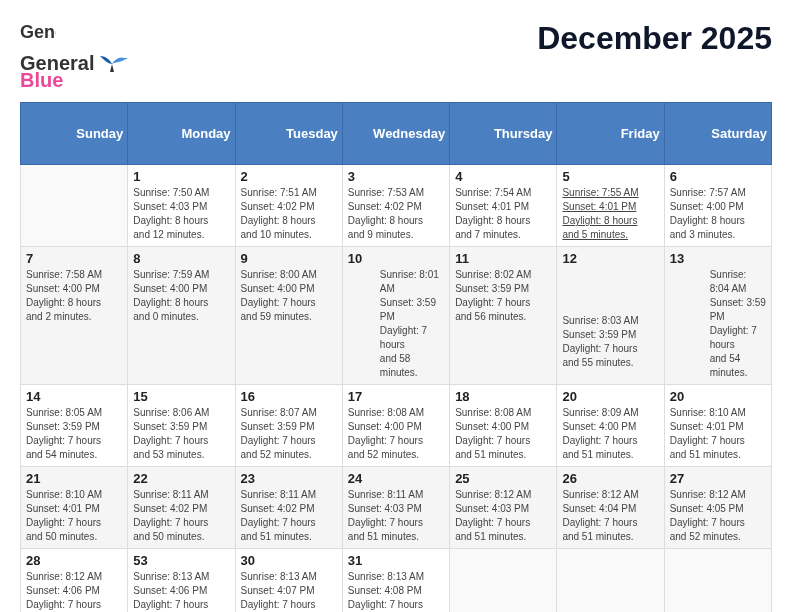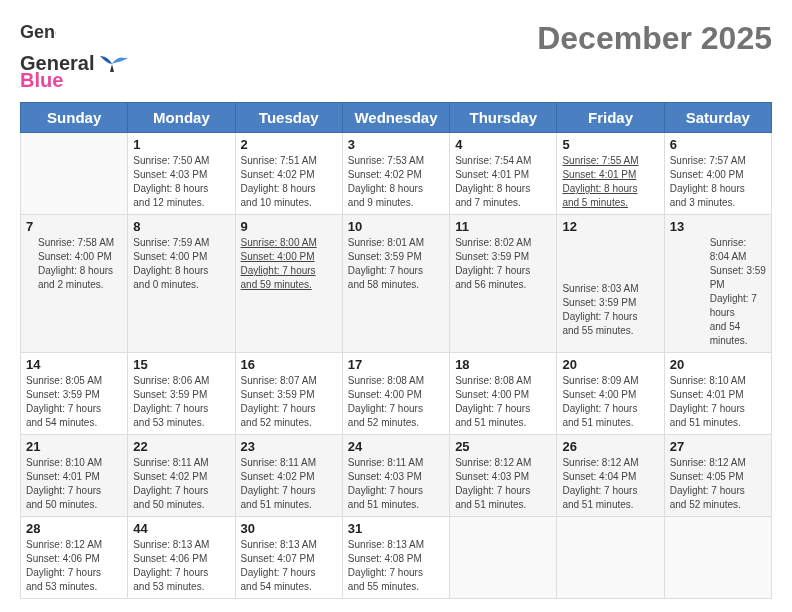--- a/index.html
+++ b/index.html
@@ -25,38 +25,38 @@
       display: flex;
       align-items: center;
       gap: 4px;
     }
     .title-block {
       text-align: right;
     }
     .month-title {
       font-size: 32px;
       font-weight: bold;
-      color: #737373;
+      color: #0f172a;
     }
     .location {
       font-size: 15px;
       color: #444;
     }
     .calendar {
       width: 100%;
       border-collapse: collapse;
       border: 1px solid #ccc;
     }
     .calendar th {
       background: #4a7fc1;
       color: #fff;
-      font-size: 15px;
+      font-size: 13px;
       font-weight: bold;
-      padding: 6px 4px;
-      text-align: center;
+      padding: 23px 4px;
+      text-align: right;
       border: 1px solid #3a6aaa;
     }
     .calendar td {
       vertical-align: top;
       border: 1px solid #ddd;
       padding: 4px 5px;
       width: 107px;
       min-height: 80px;
       font-size: 10.5px;
       color: #333;
@@ -162,42 +162,42 @@
           <span class="day-num">6</span>
           <div class="day-info" style="white-space: pre-line;">Sunrise: 7:57 AM
 Sunset: 4:00 PM
 Daylight: 8 hours
 and 3 minutes.</div>
         </td>
       </tr>
       <tr class="row-shade">
         <td>
           <span class="day-num">7</span>
-          <div class="day-info" style="white-space: pre-line; margin-left: 12px;">Sunrise: 7:58 AM
+          <div class="day-info" style="white-space: pre-line;">Sunrise: 7:58 AM
 Sunset: 4:00 PM
 Daylight: 8 hours
 and 2 minutes.</div>
         </td>
         <td>
           <span class="day-num">8</span>
           <div class="day-info" style="white-space: pre-line;">Sunrise: 7:59 AM
 Sunset: 4:00 PM
 Daylight: 8 hours
 and 0 minutes.</div>
         </td>
         <td>
           <span class="day-num">9</span>
-          <div class="day-info" style="white-space: pre-line; text-decoration: underline;">Sunrise: 8:00 AM
+          <div class="day-info" style="white-space: pre-line;">Sunrise: 8:00 AM
 Sunset: 4:00 PM
 Daylight: 7 hours
 and 59 minutes.</div>
         </td>
         <td>
           <span class="day-num">10</span>
-          <div class="day-info" style="white-space: pre-line;">Sunrise: 8:01 AM
+          <div class="day-info" style="white-space: pre-line; margin-left: 32px;">Sunrise: 8:01 AM
 Sunset: 3:59 PM
 Daylight: 7 hours
 and 58 minutes.</div>
         </td>
         <td>
           <span class="day-num">11</span>
           <div class="day-info" style="white-space: pre-line;">Sunrise: 8:02 AM
 Sunset: 3:59 PM
 Daylight: 7 hours
 and 56 minutes.</div>
@@ -321,21 +321,21 @@
       </tr>
       <tr>
         <td>
           <span class="day-num">28</span>
           <div class="day-info" style="white-space: pre-line;">Sunrise: 8:12 AM
 Sunset: 4:06 PM
 Daylight: 7 hours
 and 53 minutes.</div>
         </td>
         <td>
-          <span class="day-num">44</span>
+          <span class="day-num">53</span>
           <div class="day-info" style="white-space: pre-line;">Sunrise: 8:13 AM
 Sunset: 4:06 PM
 Daylight: 7 hours
 and 53 minutes.</div>
         </td>
         <td>
           <span class="day-num">30</span>
           <div class="day-info" style="white-space: pre-line;">Sunrise: 8:13 AM
 Sunset: 4:07 PM
 Daylight: 7 hours

